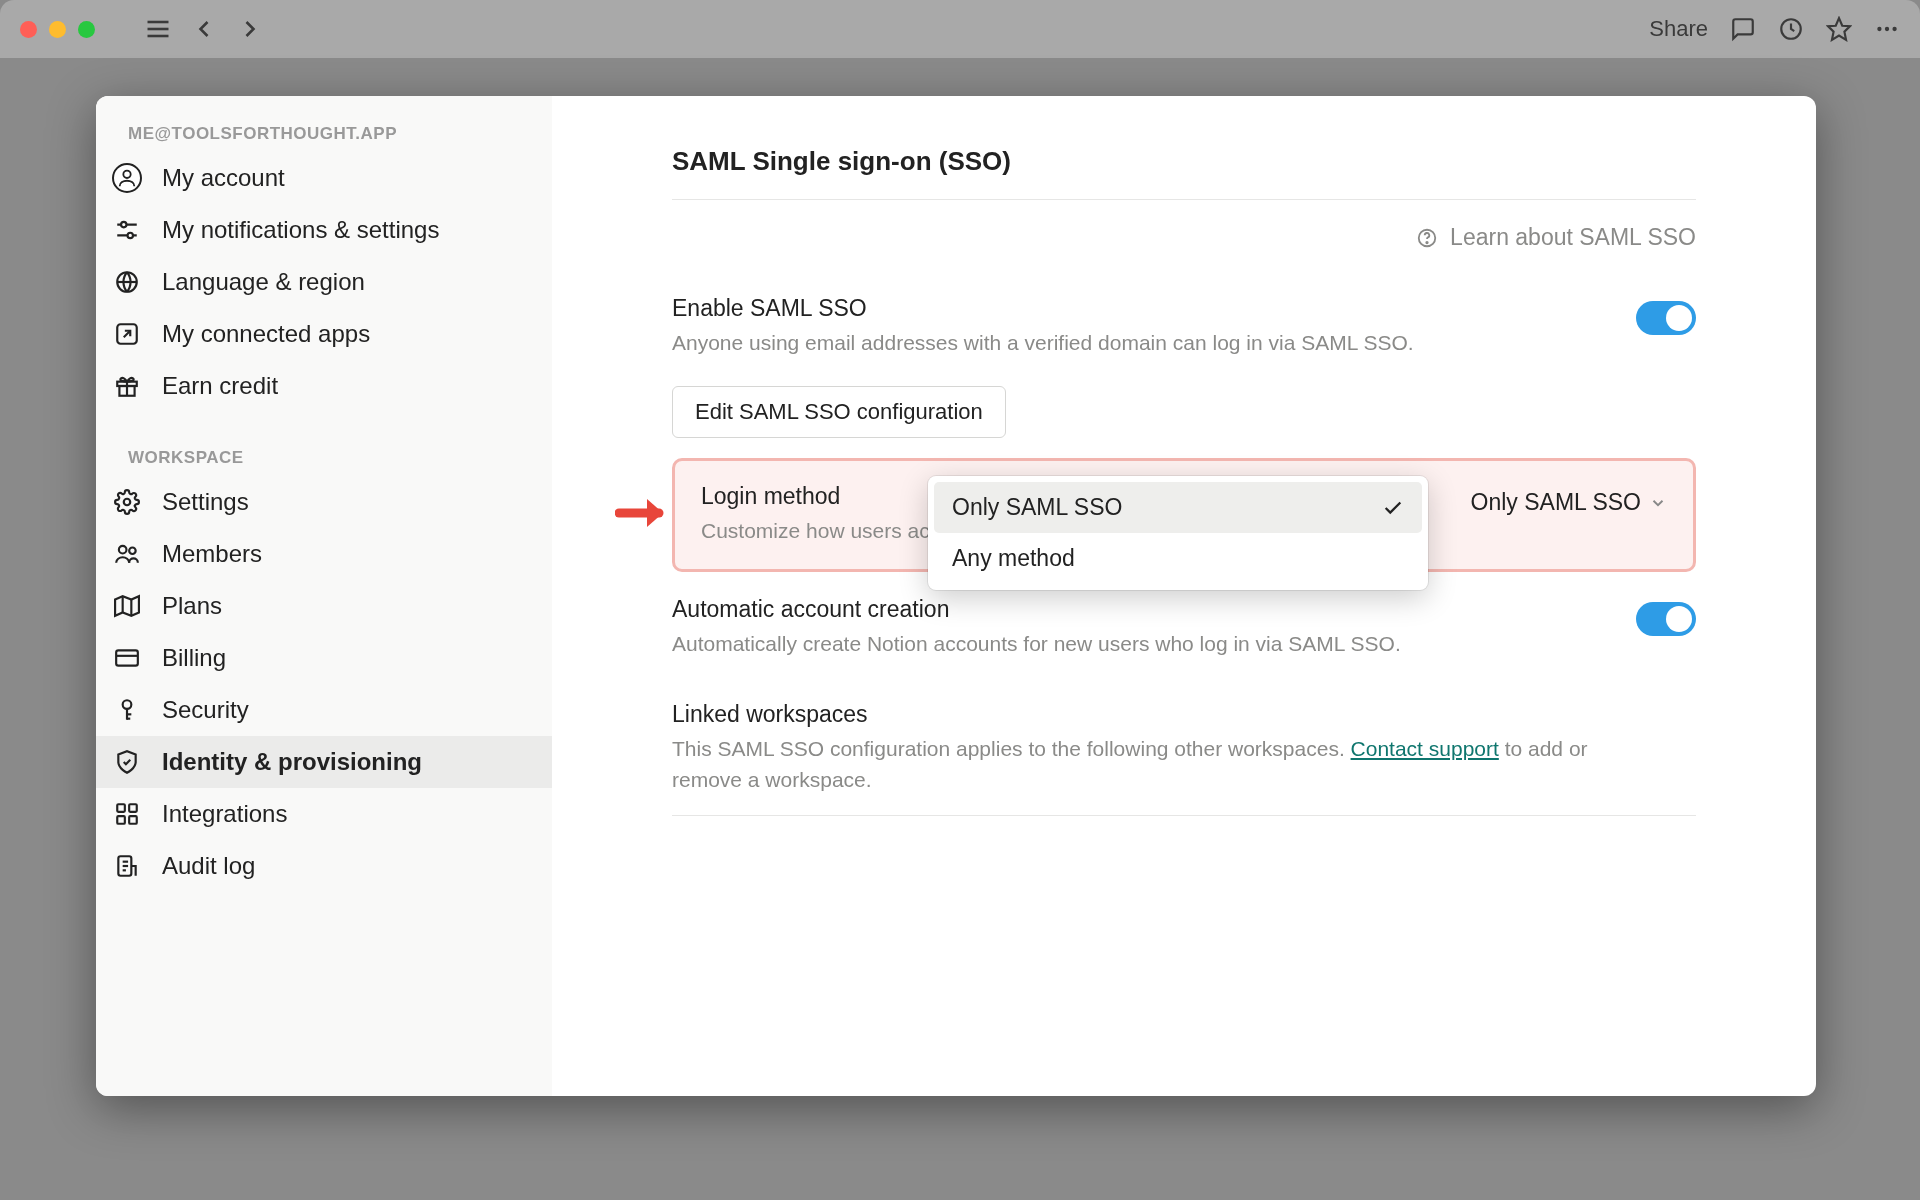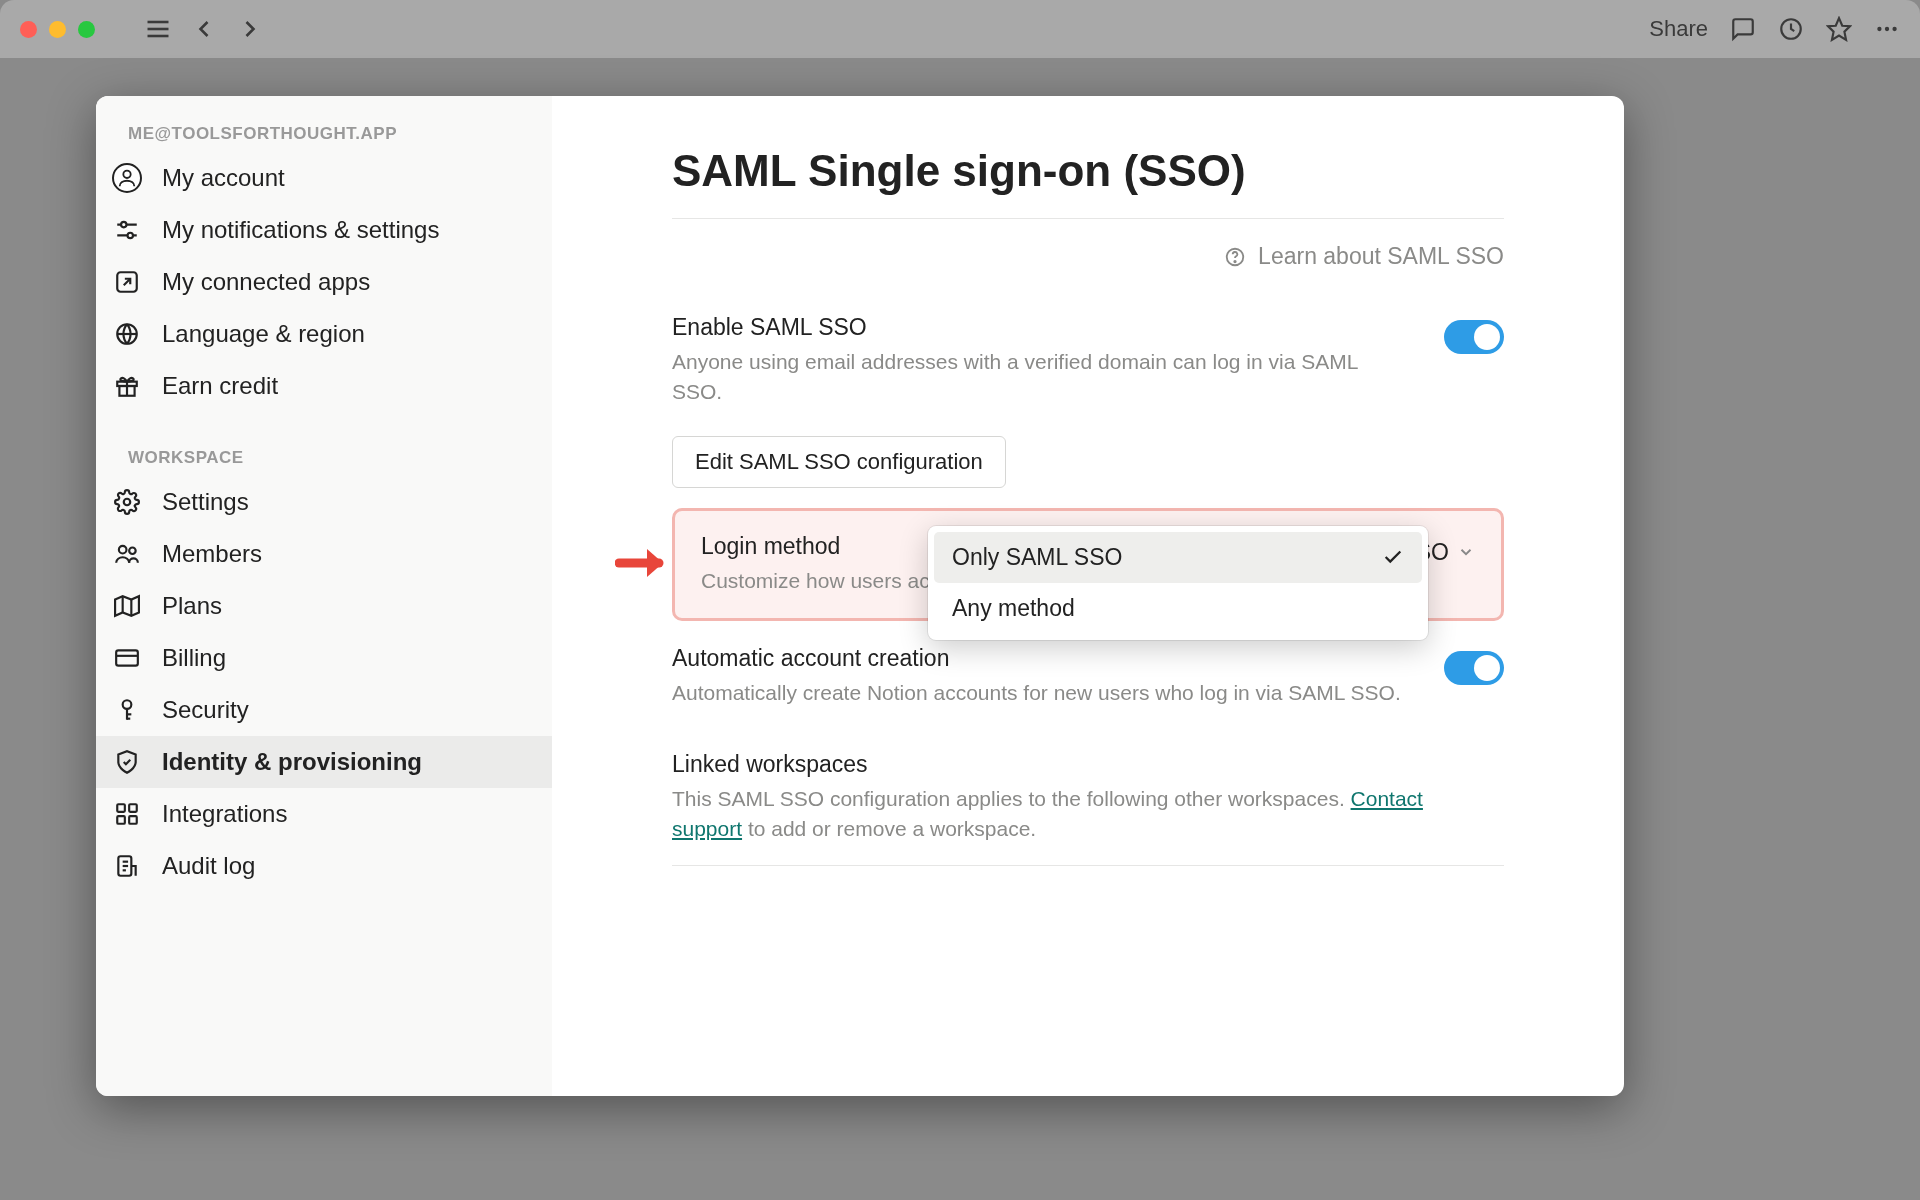--- a/index.html
+++ b/index.html
@@ -14,31 +14,31 @@
     .tl-yellow { background: #febc2e; }
     .tl-green { background: #28c840; }
     
     .toolbar-icons { display: flex; align-items: center; gap: 18px; margin-left: 28px; color: #3a3a3a; }
     .toolbar-right { margin-left: auto; display: flex; align-items: center; gap: 22px; color: #3a3a3a; }
     .toolbar-right span { font-size: 22px; }
     .icon-btn { cursor: pointer; display: inline-flex; }
     
     .body-area { position: absolute; top: 58px; left: 0; right: 0; bottom: 0; background: #8a8a8a; }
     
-    .settings-modal { position: absolute; top: 38px; left: 96px; width: 1528px; height: 1000px; background: #fff; border-radius: 12px; display: flex; overflow: hidden; box-shadow: 0 12px 48px rgba(0,0,0,0.4); }
+    .settings-modal { position: absolute; top: 38px; left: 96px; width: 1720px; height: 1000px; background: #fff; border-radius: 12px; display: flex; overflow: hidden; box-shadow: 0 12px 48px rgba(0,0,0,0.4); }
     
     .sidebar { width: 456px; background: #f9f9f8; padding: 20px 0; overflow-y: auto; }
     .sidebar-section-label { padding: 8px 32px; font-size: 17px; letter-spacing: 0.5px; color: #999; font-weight: 600; }
     .sidebar-item { display: flex; align-items: center; gap: 20px; padding: 11px 16px; font-size: 24px; color: #222; cursor: pointer; }
     .sidebar-item.active { background: #ebebea; font-weight: 600; }
     .sidebar-icon { width: 30px; height: 30px; display: inline-flex; align-items: center; justify-content: center; flex-shrink: 0; }
     .avatar-icon { width: 30px; height: 30px; border-radius: 50%; background: #fff; border: 2px solid #222; display: flex; align-items: center; justify-content: center; font-size: 18px; }
     
     .main-panel { flex: 1; padding: 50px 120px 50px 120px; overflow-y: auto; position: relative; }
-    .page-title { font-size: 44px; font-weight: 600; color: #222; margin-bottom: 22px; }
+    .page-title { font-size: 26px; font-weight: 600; color: #222; margin-bottom: 22px; }
     .divider { height: 1px; background: #e6e6e5; margin-bottom: 24px; }
     
     .help-link { display: flex; align-items: center; gap: 12px; color: #8a8a88; font-size: 23px; margin-bottom: 44px; cursor: pointer; justify-content: flex-end; }
     
     .setting-row { display: flex; align-items: flex-start; margin-bottom: 18px; }
     .setting-text { flex: 1; padding-right: 40px; }
     .setting-title { font-size: 23px; font-weight: 500; color: #222; margin-bottom: 6px; }
     .setting-desc { font-size: 21px; color: #8a8a88; line-height: 1.45; }
     .setting-desc a { color: #0f766e; text-decoration: underline; }
     
@@ -136,36 +136,36 @@
                 <circle cx="9" cy="7" r="2.5" fill="#f9f9f8"></circle>
                 <line x1="3" y1="17" x2="21" y2="17"></line>
                 <circle cx="15" cy="17" r="2.5" fill="#f9f9f8"></circle>
               </svg>
           </span>
           <span>My notifications &amp; settings</span>
         </div>
         <div class="sidebar-item">
           <span class="sidebar-icon">
             <svg width="26" height="26" viewBox="0 0 24 24" fill="none" stroke="#222" stroke-width="2">
+                <circle cx="12" cy="12" r="9"></circle>
+                <line x1="3" y1="12" x2="21" y2="12"></line>
+                <path d="M12 3a14 14 0 0 1 0 18M12 3a14 14 0 0 0 0 18"></path>
+              </svg>
+          </span>
+          <span>Language &amp; region</span>
+        </div>
+        <div class="sidebar-item">
+          <span class="sidebar-icon">
+            <svg width="26" height="26" viewBox="0 0 24 24" fill="none" stroke="#222" stroke-width="2">
                 <rect x="3" y="3" width="18" height="18" rx="3"></rect>
                 <line x1="9" y1="15" x2="15" y2="9"></line>
                 <polyline points="10 9 15 9 15 14"></polyline>
               </svg>
           </span>
           <span>My connected apps</span>
-        </div>
-        <div class="sidebar-item">
-          <span class="sidebar-icon">
-            <svg width="26" height="26" viewBox="0 0 24 24" fill="none" stroke="#222" stroke-width="2">
-                <circle cx="12" cy="12" r="9"></circle>
-                <line x1="3" y1="12" x2="21" y2="12"></line>
-                <path d="M12 3a14 14 0 0 1 0 18M12 3a14 14 0 0 0 0 18"></path>
-              </svg>
-          </span>
-          <span>Language &amp; region</span>
         </div>
         <div class="sidebar-item">
           <span class="sidebar-icon">
             <svg width="26" height="26" viewBox="0 0 24 24" fill="none" stroke="#222" stroke-width="2">
                 <rect x="3" y="8" width="18" height="4"></rect>
                 <rect x="5" y="12" width="14" height="9"></rect>
                 <line x1="12" y1="8" x2="12" y2="21"></line>
                 <path d="M12 8C12 8 9 3 6.5 5 S 9 8 12 8 M12 8C12 8 15 3 17.5 5 S 15 8 12 8"></path>
               </svg>
           </span>

